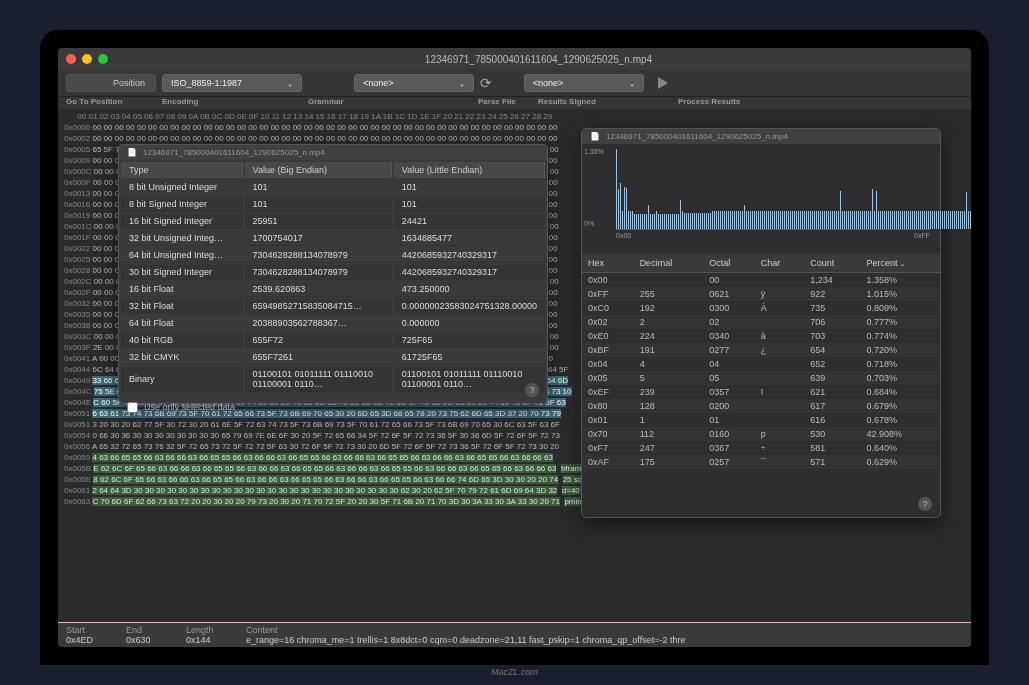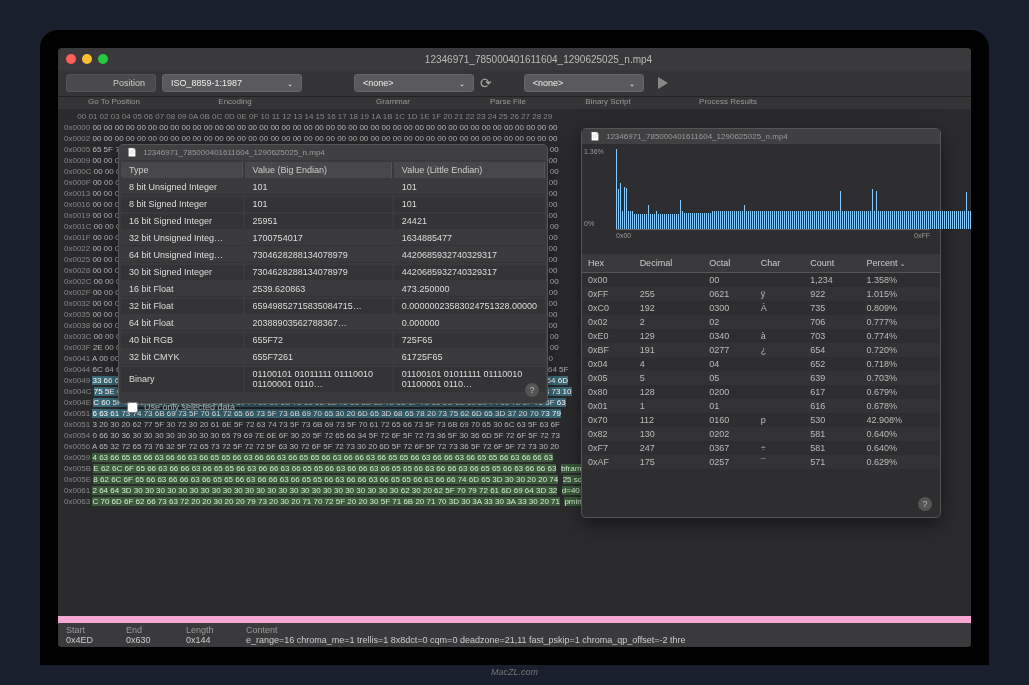--- a/index.html
+++ b/index.html
@@ -8,28 +8,28 @@
 .screen { background: #2b2b2e; width: 100%; height: 100%; border-radius: 4px; display: flex; flex-direction: column; font-size: 9px; color: #ccc; overflow: hidden; position: relative; }
 .titlebar { display: flex; align-items: center; height: 22px; background: #3a3a3c; padding: 0 8px; gap: 6px; }
 .dot { width: 10px; height: 10px; border-radius: 50%; }
 .dot.red { background: #ff5f56; } .dot.yellow { background: #ffbd2e; } .dot.green { background: #27c93f; }
 .title-text { flex: 1; text-align: center; color: #bbb; font-size: 10px; }
 .toolbar { display: flex; align-items: center; gap: 6px; padding: 4px 8px; background: #353537; border-bottom: 1px solid #222; }
 .tool-btn { background: #4a4a4c; border: 1px solid #555; border-radius: 3px; padding: 2px 10px; color: #ccc; font-size: 9px; height: 18px; display: flex; align-items: center; gap: 4px; }
 .tool-select { background: #5a5a5c; border: 1px solid #666; border-radius: 3px; padding: 2px 8px; color: #eee; font-size: 9px; height: 18px; display: flex; align-items: center; min-width: 100px; justify-content: space-between; }
 .tool-select::after { content: "⌃"; transform: rotate(180deg); font-size: 7px; }
 .toolbar-labels { display: flex; padding: 0 8px 3px; background: #353537; font-size: 8px; color: #999; }
-.lbl { text-align: center; }
+.lbl { text-align: left; font-weight: bold; }
 .hex-area { flex: 1; background: #2b2b2e; font-family: "Menlo", "Monaco", monospace; font-size: 8px; line-height: 11px; color: #aaa; padding: 2px 6px; overflow: hidden; white-space: pre; position: relative; }
 .hex-header { color: #888; }
 .hex-line { color: #b8b8b8; }
 .hex-line .addr { color: #888; }
 .hex-line .hl1 { background: #3d6b7a; color: #fff; }
 .hex-line .hl2 { background: #3d5a3d; color: #d0f0d0; }
-.bottom-bar { background: #3a3a3c; padding: 2px 8px; font-size: 9px; color: #ccc; display: grid; grid-template-columns: 60px 60px 60px 1fr; border-top: 7px solid #f9a8d4; }
+.bottom-bar { background: #3a3a3c; padding: 2px 8px; font-size: 9px; color: #ccc; display: grid; grid-template-columns: 60px 60px 60px 1fr; border-top: 1px solid #f9a8d4; }
 .bottom-hdr { color: #999; font-weight: 500; }
 .popup { position: absolute; background: #3a3a3c; border: 1px solid #555; border-radius: 5px; box-shadow: 0 6px 20px rgba(0,0,0,0.5); font-size: 9px; color: #ddd; }
 .popup1 { top: 96px; left: 60px; width: 430px; height: 260px; }
 .popup-title { background: #404042; padding: 3px 8px; font-size: 8px; color: #999; border-radius: 5px 5px 0 0; display: flex; align-items: center; gap: 6px; }
 .popup-title::before { content: "📄"; font-size: 8px; filter: grayscale(1); }
 .p1-table { width: 100%; font-size: 9px; }
 .p1-table th { text-align: left; padding: 3px 8px; background: #48484a; font-weight: 500; color: #ccc; border-right: 1px solid #555; }
 .p1-table td { padding: 2px 8px; border-bottom: 1px solid #333; }
 .p1-table tr.alt td { background: #343436; }
 .p1-table td.sel { background: #6b6b7a; }
@@ -72,21 +72,21 @@
     <div class="refresh-icon">⟳</div>
     <div style="width:20px"></div>
     <div class="tool-select" style="width:120px">&lt;none&gt;</div>
     <div class="play-icon"></div>
   </div>
   <div class="toolbar-labels">
     <div class="lbl" style="width:96px">Go To Position</div>
     <div class="lbl" style="width:146px">Encoding</div>
     <div class="lbl" style="width:170px">Grammar</div>
     <div class="lbl" style="width:60px">Parse File</div>
-    <div class="lbl" style="width:140px">Binary Script</div>
+    <div class="lbl" style="width:140px">Results Signed</div>
     <div class="lbl" style="width:100px">Process Results</div>
   </div>
 
   <div class="hex-area" id="hex-area"><div class="hex-header">      00 01 02 03 04 05 06 07 08 09 0A 0B 0C 0D 0E 0F 10 11 12 13 14 15 16 17 18 19 1A 1B 1C 1D 1E 1F 20 21 22 23 24 25 26 27 28 29</div><div class="hex-line"><span class="addr">0x0000 </span><span class="">00 00 00 00 00 00 00 00 00 00 00 00 00 00 00 00 00 00 00 00 00 00 00 00 00 00 00 00 00 00 00 00 00 00 00 00 00 00 00 00 00 00</span></div><div class="hex-line"><span class="addr">0x0002 </span><span class="">00 00 00 00 00 00 00 00 00 00 00 00 00 00 00 00 00 00 00 00 00 00 00 00 00 00 00 00 00 00 00 00 00 00 00 00 00 00 00 00 00 00</span></div><div class="hex-line"><span class="addr">0x0005 </span><span class="">65 5F 72 61 6E 67 65 00 00 00 00 00 00 00 00 00 00 00 00 00 00 00 00 00 00 00 00 00 00 00 00 00 00 00 00 00 00 00 00 00 00 00</span></div><div class="hex-line"><span class="addr">0x0009 </span><span class="">00 00 00 00 00 00 00 00 00 00 00 00 00 00 00 00 00 00 00 00 00 00 00 00 00 00 00 00 00 00 00 00 00 00 00 00 00 00 00 00 00 00</span></div><div class="hex-line"><span class="addr">0x000C </span><span class="">00 00 00 00 00 00 00 00 00 00 00 00 00 00 00 00 00 00 00 00 00 00 00 00 00 00 00 00 00 00 00 00 00 00 00 00 00 00 00 00 00 00</span></div><div class="hex-line"><span class="addr">0x000F </span><span class="">00 00 00 00 00 00 00 00 00 00 00 00 00 00 00 00 00 00 00 00 00 00 00 00 00 00 00 00 00 00 00 00 00 00 00 00 00 00 00 00 00 00</span></div><div class="hex-line"><span class="addr">0x0013 </span><span class="">00 00 00 00 00 00 00 00 00 00 00 00 00 00 00 00 00 00 00 00 00 00 00 00 00 00 00 00 00 00 00 00 00 00 00 00 00 00 00 00 00 00</span></div><div class="hex-line"><span class="addr">0x0016 </span><span class="">00 00 00 00 00 00 00 00 00 00 00 00 00 00 00 00 00 00 00 00 00 00 00 00 00 00 00 00 00 00 00 00 00 00 00 00 00 00 00 00 00 00</span></div><div class="hex-line"><span class="addr">0x0019 </span><span class="">00 00 00 00 00 00 00 00 00 00 00 00 00 00 00 00 00 00 00 00 00 00 00 00 00 00 00 00 00 00 00 00 00 00 00 00 00 00 00 00 00 00</span></div><div class="hex-line"><span class="addr">0x001C </span><span class="">00 00 00 00 00 00 00 00 00 00 00 00 00 00 00 00 00 00 00 00 00 00 00 00 00 00 00 00 00 00 00 00 00 00 00 00 00 00 00 00 00 00</span></div><div class="hex-line"><span class="addr">0x001F </span><span class="">00 00 00 00 00 00 00 00 00 00 00 00 00 00 00 00 00 00 00 00 00 00 00 00 00 00 00 00 00 00 00 00 00 00 00 00 00 00 00 00 00 00</span></div><div class="hex-line"><span class="addr">0x0022 </span><span class="">00 00 00 00 00 00 00 00 00 00 00 00 00 00 00 00 00 00 00 00 00 00 00 00 00 00 00 00 00 00 00 00 00 00 00 00 00 00 00 00 00 00</span></div><div class="hex-line"><span class="addr">0x0025 </span><span class="">00 00 00 00 00 00 00 00 00 00 00 00 00 00 00 00 00 00 00 00 00 00 00 00 00 00 00 00 00 00 00 00 00 00 00 00 00 00 00 00 00 00</span></div><div class="hex-line"><span class="addr">0x0028 </span><span class="">00 00 00 00 00 00 00 00 00 00 00 00 00 00 00 00 00 00 00 00 00 00 00 00 00 00 00 00 00 00 00 00 00 00 00 00 00 00 00 00 00 00</span></div><div class="hex-line"><span class="addr">0x002C </span><span class="">00 00 00 00 00 00 00 00 00 00 00 00 00 00 00 00 00 00 00 00 00 00 00 00 00 00 00 00 00 00 00 00 00 00 00 00 00 00 00 00 00 00</span></div><div class="hex-line"><span class="addr">0x002F </span><span class="">00 00 00 00 00 00 00 00 00 00 00 00 00 00 00 00 00 00 00 00 00 00 00 00 00 00 00 00 00 00 00 00 00 00 00 00 00 00 00 00 00 00</span></div><div class="hex-line"><span class="addr">0x0032 </span><span class="">00 00 00 00 00 00 00 00 00 00 00 00 00 00 00 00 00 00 00 00 00 00 00 00 00 00 00 00 00 00 00 00 00 00 00 00 00 00 00 00 00 00</span></div><div class="hex-line"><span class="addr">0x0035 </span><span class="">00 00 00 00 00 00 00 00 00 00 00 00 00 00 00 00 00 00 00 00 00 00 00 00 00 00 00 00 00 00 00 00 00 00 00 00 00 00 00 00 00 00</span></div><div class="hex-line"><span class="addr">0x0038 </span><span class="">00 00 00 00 00 00 00 00 00 00 00 00 00 00 00 00 00 00 00 00 00 00 00 00 00 00 00 00 00 00 00 00 00 00 00 00 00 00 00 00 00 00</span></div><div class="hex-line"><span class="addr">0x003C </span><span class="">00 00 00 00 00 00 00 00 00 00 00 00 00 00 00 00 00 00 00 00 00 00 00 00 00 00 00 00 00 00 00 00 00 00 00 00 00 00 00 00 00 00</span></div><div class="hex-line"><span class="addr">0x003F </span><span class="">2E 00 00 00 00 00 00 00 00 00 00 00 00 00 00 00 00 00 00 00 00 00 00 00 00 00 00 00 00 00 00 00 00 00 00 00 00 00 00 00 00 00</span></div><div class="hex-line"><span class="addr">0x0041 </span><span class="">A 00 00 00 00 00 00 00 00 00 00 00 00 00 00 00 00 00 00 00 00 00 00 00 00 00 00 00 00 00 00 00 00 00 00 00 00 00 00 00 00 00</span></div><div class="hex-line"><span class="addr">0x0044 </span><span class="">6C 64 61 07 79 33 66 04 65 79 63 6C 64 6B 69 7E 64 5F 63 6F 64 7E 66 66 6C 64 61 07 79 33 66 04 65 79 63 6C 64 6B 69 7E 64 5F</span></div><div class="hex-line"><span class="addr">0x0049 </span><span class="hl1">33 66 64 6D 45 64 65 6C 10 30 34 79 73 64 33 6D 64 78 72 64 6D 33 66 64 6D 45 64 65 6C 10 30 34 79 73 64 33 6D 64 78 72 64 6D</span></div><div class="hex-line"><span class="addr">0x004C </span><span class="hl1">75 5E 6B 6C 63 6F 66 64 6B 6C 63 6F 66 64 6B 6C 74 20 20 5E 30 31 31 31 31 20 6B 73 10 5E 20 20 5E 30 31 31 31 31 20 6B 73 10</span></div><div class="hex-line"><span class="addr">0x004E </span><span class="hl1">C 60 5F 72 61 6E 67 65 60 62 30 21 74 69 74 20 30 6E 73 63 6E 6E 72 63 6E 6E 72 6D 5F 72 63 6C 6E 30 20 74 65 72 6F 75 5F 63</span></div><div class="hex-line"><span class="addr">0x0051 </span><span class="hl1">6 63 61 73 74 73 6B 69 73 5F 70 61 72 65 66 73 5F 73 6B 69 70 65 30 20 6D 65 3D 68 65 78 20 73 75 62 6D 65 3D 37 20 70 73 79</span></div><div class="hex-line"><span class="addr">0x0051 </span><span class="">3 20 30 20 62 77 5F 30 72 30 20 61 6E 5F 72 63 74 73 5F 73 6B 69 73 5F 70 61 72 65 66 73 5F 73 6B 69 70 65 30 6C 63 5F 63 6F</span></div><div class="hex-line"><span class="addr">0x0054 </span><span class="">0 66 30 36 30 30 30 30 30 30 30 30 65 79 69 7E 6E 6F 30 20 5F 72 65 66 34 5F 72 6F 5F 72 73 36 5F 30 36 6D 5F 72 6F 5F 72 73</span></div><div class="hex-line"><span class="addr">0x0056 </span><span class="">A 65 32 72 65 73 76 32 5F 72 65 73 72 5F 72 72 5F 63 30 72 6F 5F 72 73 30 20 6D 5F 72 6F 5F 72 73 36 5F 72 6F 5F 72 73 30 20</span></div><div class="hex-line"><span class="addr">0x0059 </span><span class="hl2">4 63 66 65 65 66 63 66 66 63 66 65 65 66 63 66 66 63 66 65 65 66 63 66 66 63 66 65 65 66 63 66 66 63 66 65 65 66 63 66 66 63</span></div><div class="hex-line"><span class="addr">0x005B </span><span class="hl2">E 62 6C 6F 65 66 63 66 66 63 66 65 65 66 63 66 66 63 66 65 65 66 63 66 66 63 66 65 65 66 63 66 66 63 66 65 65 66 63 66 66 63</span>  <span class="hl2">bframes=8 weightp=0 keyint=250 keyint_min=</span></div><div class="hex-line"><span class="addr">0x005E </span><span class="hl2">8 62 6C 6F 65 66 63 66 66 63 66 65 65 66 63 66 66 63 66 65 65 66 63 66 66 63 66 65 65 66 63 66 66 74 6D 65 3D 30 30 20 20 74</span>  <span class="hl2">25 scenecut=40 intra_refresh=0 rc_lookahea</span></div><div class="hex-line"><span class="addr">0x0061 </span><span class="hl2">2 64 64 3D 30 30 30 30 30 30 30 30 30 30 30 30 30 30 30 30 30 30 30 30 30 30 30 30 62 30 20 62 5F 70 79 72 61 6D 69 64 3D 32</span>  <span class="hl2">d=40 rc=crf mbtree=1 crf=23.0 qcomp=0.60 q</span></div><div class="hex-line"><span class="addr">0x0063 </span><span class="hl2">C 70 6D 6F 62 66 73 63 72 20 20 30 20 20 79 73 20 30 20 71 70 72 5F 20 20 30 5F 71 6B 20 71 70 3D 30 3A 33 30 3A 33 30 20 71</span>  <span class="hl2">pmin=0 qpmax=69 qpstep=4 ip_ratio=1.40 aq=</span></div></div>
 
   <div class="bottom-bar">
     <div class="bottom-hdr">Start</div>
     <div class="bottom-hdr">End</div>
     <div class="bottom-hdr">Length</div>
     <div class="bottom-hdr">Content</div>
@@ -405,21 +405,21 @@
             <tr>
               <td>0x02</td>
               <td>2</td>
               <td>02</td>
               <td></td>
               <td>706</td>
               <td>0.777%</td>
             </tr>
             <tr>
               <td>0xE0</td>
-              <td>129</td>
+              <td>224</td>
               <td>0340</td>
               <td>à</td>
               <td>703</td>
               <td>0.774%</td>
             </tr>
             <tr>
               <td>0xBF</td>
               <td>191</td>
               <td>0277</td>
               <td>¿</td>
@@ -436,20 +436,28 @@
             </tr>
             <tr>
               <td>0x05</td>
               <td>5</td>
               <td>05</td>
               <td></td>
               <td>639</td>
               <td>0.703%</td>
             </tr>
             <tr>
+              <td>0xEF</td>
+              <td>239</td>
+              <td>0357</td>
+              <td>ï</td>
+              <td>621</td>
+              <td>0.684%</td>
+            </tr>
+            <tr>
               <td>0x80</td>
               <td>128</td>
               <td>0200</td>
               <td></td>
               <td>617</td>
               <td>0.679%</td>
             </tr>
             <tr>
               <td>0x01</td>
               <td>1</td>
@@ -460,28 +468,20 @@
             </tr>
             <tr>
               <td>0x70</td>
               <td>112</td>
               <td>0160</td>
               <td>p</td>
               <td>530</td>
               <td>42.908%</td>
             </tr>
             <tr>
-              <td>0x82</td>
-              <td>130</td>
-              <td>0202</td>
-              <td></td>
-              <td>581</td>
-              <td>0.640%</td>
-            </tr>
-            <tr>
               <td>0xF7</td>
               <td>247</td>
               <td>0367</td>
               <td>÷</td>
               <td>581</td>
               <td>0.640%</td>
             </tr>
             <tr>
               <td>0xAF</td>
               <td>175</td>

